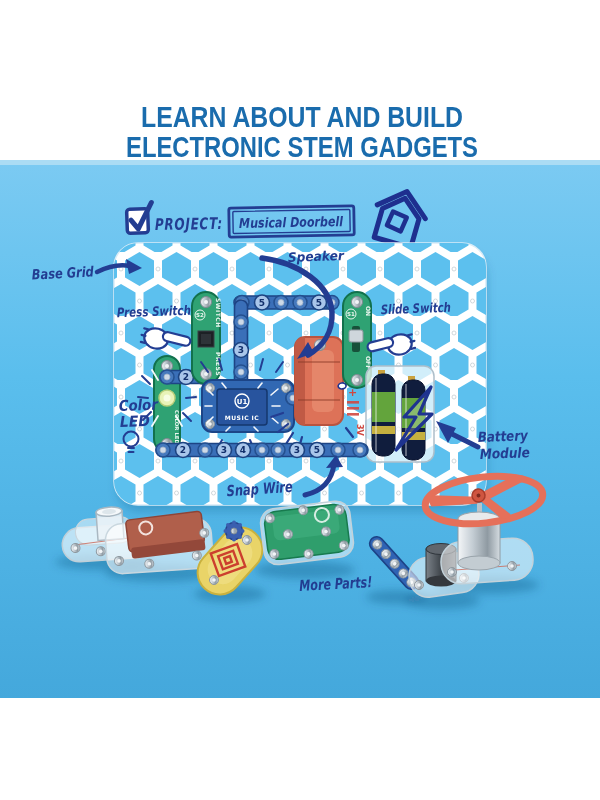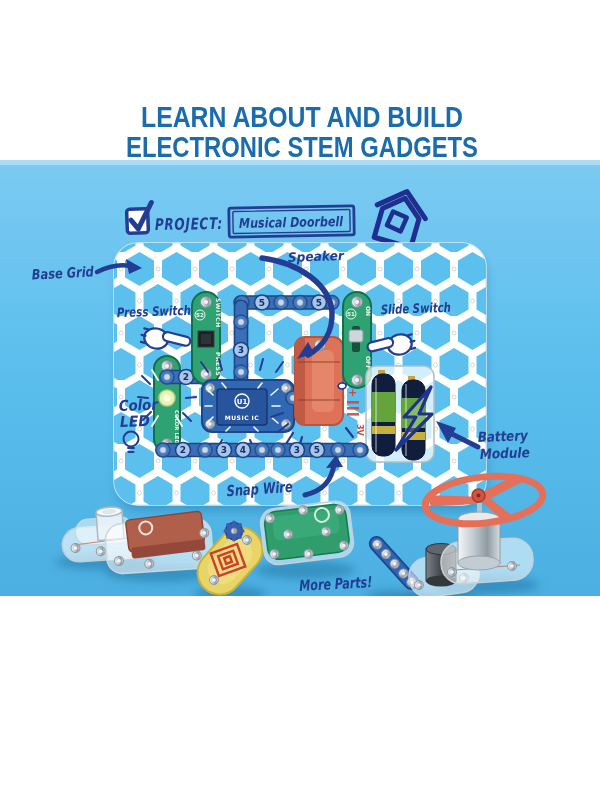--- a/index.html
+++ b/index.html
@@ -1,16 +1,16 @@
 <!DOCTYPE html>
 <html><head>
 <meta charset="utf-8">
 <style>
   html,body{margin:0;padding:0;background:#ffffff;}
-  .page{position:relative;width:600px;height:596px;background:#ffffff;overflow:hidden;
+  .page{position:relative;width:600px;height:800px;background:#ffffff;overflow:hidden;
         font-family:"Liberation Sans",sans-serif;}
   svg{position:absolute;top:0;left:0;display:block;}
   text{user-select:none;}
   .title{font-family:"Liberation Sans",sans-serif;font-weight:bold;fill:#1a6cad;}
   .hand{font-family:"DejaVu Sans",sans-serif;font-style:italic;font-weight:bold;fill:#233d92;}
   .comp{font-family:"DejaVu Sans",sans-serif;font-weight:bold;fill:#eaf6ef;}
   .icwhite{font-family:"DejaVu Sans",sans-serif;font-weight:bold;fill:#ffffff;}
   .num{font-family:"DejaVu Sans",sans-serif;font-weight:bold;fill:#13306b;text-anchor:middle;}
   .red{font-family:"DejaVu Sans",sans-serif;font-weight:bold;fill:#d04840;}
 </style>

